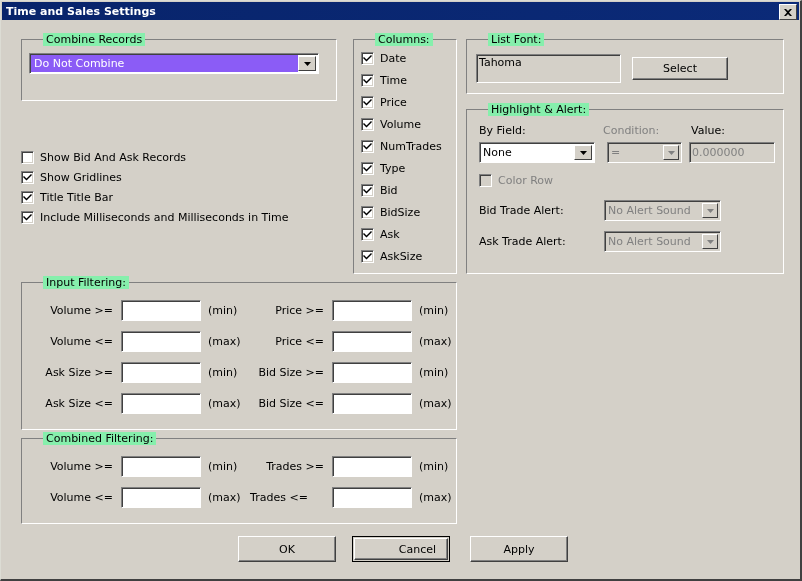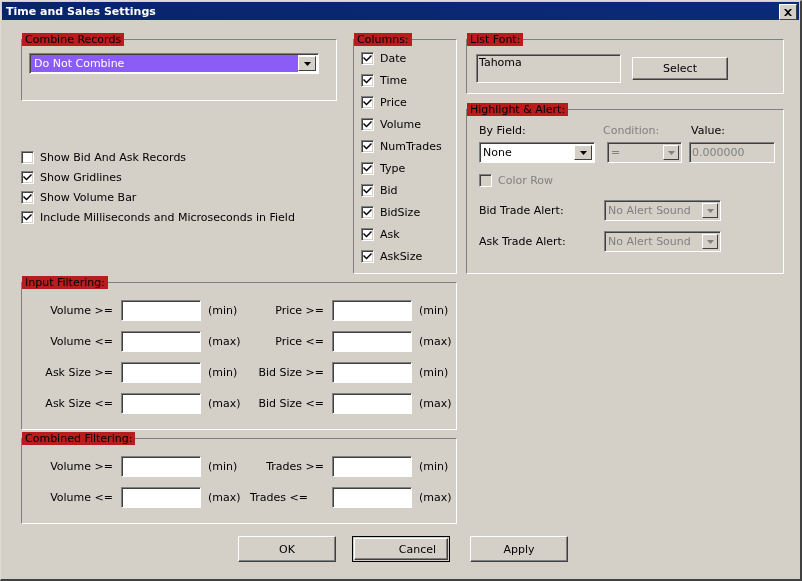--- a/index.html
+++ b/index.html
@@ -62,22 +62,22 @@
   
   .group {
     position: absolute;
     border: 1px solid #808080;
     border-right-color: #ffffff;
     border-bottom-color: #ffffff;
     box-sizing: border-box;
   }
   .group-label {
     position: absolute;
-    top: -7px; left: 0;
-    background: #b91c1c;
+    top: -7px; left: 21px;
+    background: #86efac;
     padding: 0 3px;
     font-size: 11px;
     color: #000000;
     white-space: nowrap;
   }
 
   
   .lbl {
     position: absolute;
     font-size: 11px;
@@ -247,30 +247,30 @@
       </span>
       <span class="cb-text">Show Gridlines</span>
     </div>
 
     <div class="cb-row" style="left:19px; top:171px;">
       <span class="cbox">
         <svg width="9" height="9" viewBox="0 0 9 9">
             <path d="M0 4 L1 3 L3.5 5.5 L8 1 L9 2 L3.5 7.5 Z" fill="#000000"></path>
           </svg>
       </span>
-      <span class="cb-text">Show Volume Bar</span>
+      <span class="cb-text">Title Title Bar</span>
     </div>
 
     <div class="cb-row" style="left:19px; top:191px;">
       <span class="cbox">
         <svg width="9" height="9" viewBox="0 0 9 9">
             <path d="M0 4 L1 3 L3.5 5.5 L8 1 L9 2 L3.5 7.5 Z" fill="#000000"></path>
           </svg>
       </span>
-      <span class="cb-text">Include Milliseconds and Microseconds in Field</span>
+      <span class="cb-text">Include Milliseconds and Milliseconds in Time</span>
     </div>
 
     <div class="group" style="left:351px; top:19px; width:104px; height:235px;">
       <span class="group-label">Columns:</span>
 
       <div class="cb-row" style="left:7px; top:12px;">
         <span class="cbox">
           <svg width="9" height="9" viewBox="0 0 9 9">
               <path d="M0 4 L1 3 L3.5 5.5 L8 1 L9 2 L3.5 7.5 Z" fill="#000000"></path>
             </svg>

